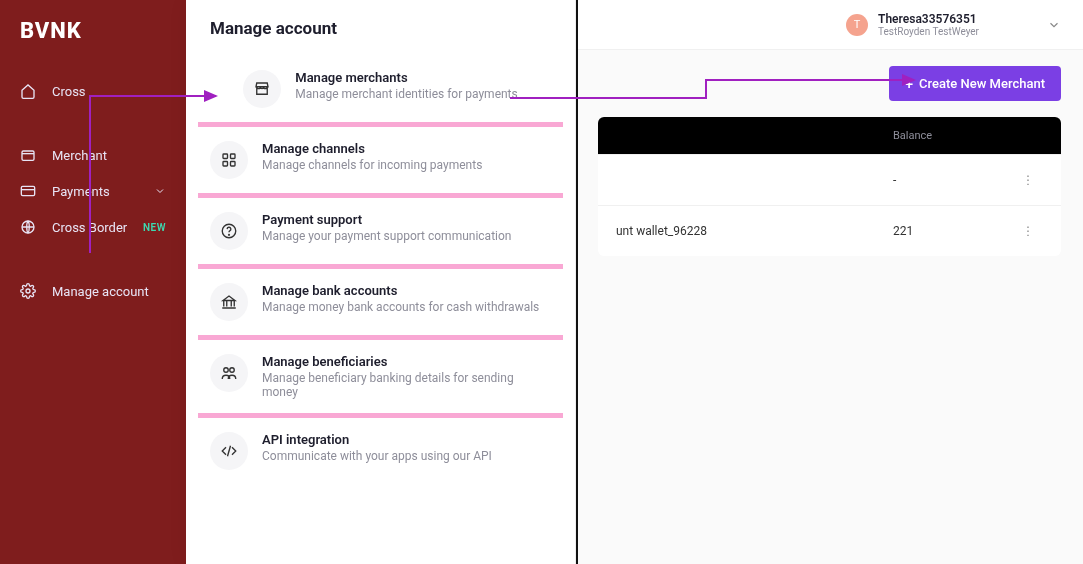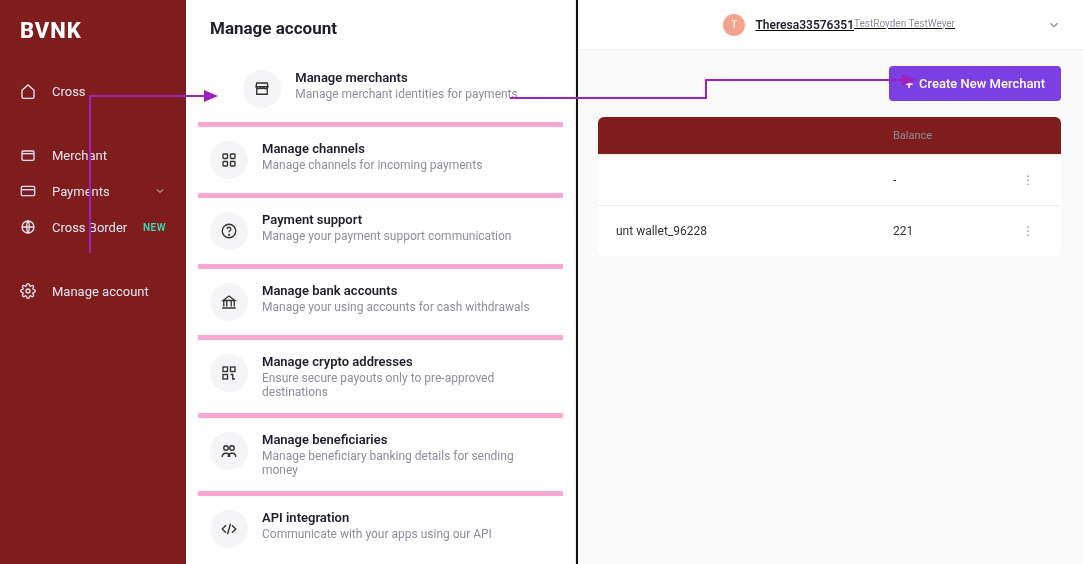--- a/index.html
+++ b/index.html
@@ -19,31 +19,31 @@
     .panel-item { display: flex; align-items: flex-start; padding: 14px 12px; border-top: 5px solid #f9a8d4; cursor: pointer; }
     .panel-item:first-child { border-top: none; justify-content: center; }
     .panel-icon { width: 38px; height: 38px; border-radius: 50%; background: #f5f5f7; display: flex; align-items: center; justify-content: center; margin-right: 14px; flex-shrink: 0; color: #333; }
     .panel-item-title { font-size: 13px; font-weight: 600; color: #1e1e2d; margin-bottom: 2px; }
     .panel-item-desc { font-size: 12px; color: #8e8e9a; }
     
     .main { position: absolute; left: 576px; top: 0; right: 0; height: 564px; background: #fafafa; }
     .topbar { height: 50px; display: flex; align-items: center; justify-content: flex-end; padding: 0 22px; background: #fff; border-bottom: 1px solid #f0f0f0; }
     .user-block { display: flex; align-items: center; cursor: pointer; }
     .avatar { width: 22px; height: 22px; border-radius: 50%; background: #f5a38e; color: #fff; display: flex; align-items: center; justify-content: center; font-size: 11px; margin-right: 10px; }
-    .user-names { display: flex; flex-direction: row; margin-right: 92px; text-decoration: underline; }
+    .user-names { display: flex; flex-direction: column; margin-right: 68px; }
     .user-name1 { font-size: 12px; font-weight: 600; color: #1e1e2d; }
     .user-name2 { font-size: 10px; color: #8e8e9a; }
     .user-chev { color: #888; }
     
     .action-row { display: flex; justify-content: flex-end; padding: 16px 22px; }
     .btn-primary { background: #7b3fe4; color: #fff; border: none; padding: 10px 16px; border-radius: 4px; font-size: 13px; font-weight: 500; display: flex; align-items: center; cursor: pointer; }
     .btn-primary .plus { margin-right: 6px; font-size: 14px; line-height: 1; }
     
     .table-area { margin: 0 22px; background: #fff; border-radius: 6px; overflow: hidden; }
-    .table-head { display: flex; padding: 12px 18px; background: #7f1d1d; font-size: 11px; color: #8e8e9a; align-items: center; }
+    .table-head { display: flex; padding: 12px 18px; background: #000000; font-size: 11px; color: #8e8e9a; align-items: center; }
     .col-balance { width: 120px; }
     .col-menu { width: 30px; }
     .table-row { display: flex; align-items: center; padding: 18px 18px; border-top: 1px solid #f0f0f0; font-size: 12px; color: #333; }
     .col-name { flex: 1; }
     .row-menu { color: #888; cursor: pointer; text-align: center; }
     
     .divider-vert { position: absolute; left: 576px; top: 0; width: 2px; height: 564px; background: #111; }
     
     
     .anno { position: absolute; pointer-events: none; }
@@ -163,38 +163,24 @@
     </div>
 
     <div class="panel-item">
       <div class="panel-icon">
         <svg width="18" height="18" viewBox="0 0 24 24" fill="none" stroke="currentColor" stroke-width="1.8">
             <path d="M4 10h16L12 4 4 10zM5 10v8M9 10v8M15 10v8M19 10v8M3 20h18"></path>
           </svg>
       </div>
       <div>
         <div class="panel-item-title">Manage bank accounts</div>
-        <div class="panel-item-desc">Manage your using accounts for cash withdrawals</div>
-      </div>
-    </div>
-
-    <div class="panel-item">
-      <div class="panel-icon">
-        <svg width="18" height="18" viewBox="0 0 24 24" fill="none" stroke="currentColor" stroke-width="1.8">
-            <rect x="4" y="4" width="6" height="6"></rect>
-            <rect x="14" y="4" width="6" height="6"></rect>
-            <rect x="4" y="14" width="6" height="6"></rect>
-            <path d="M14 14h3v3M20 20h-3v-3"></path>
-          </svg>
-      </div>
-      <div>
-        <div class="panel-item-title">Manage crypto addresses</div>
-        <div class="panel-item-desc">Ensure secure payouts only to pre-approved destinations</div>
-      </div>
-    </div>
+        <div class="panel-item-desc">Manage money bank accounts for cash withdrawals</div>
+      </div>
+    </div>
+
 
     <div class="panel-item">
       <div class="panel-icon">
         <svg width="18" height="18" viewBox="0 0 24 24" fill="none" stroke="currentColor" stroke-width="1.8">
             <circle cx="8" cy="8" r="3"></circle>
             <circle cx="16" cy="8" r="3"></circle>
             <path d="M3 20c0-3 2-5 5-5s5 2 5 5M11 20c0-3 2-5 5-5s5 2 5 5"></path>
           </svg>
       </div>
       <div>

